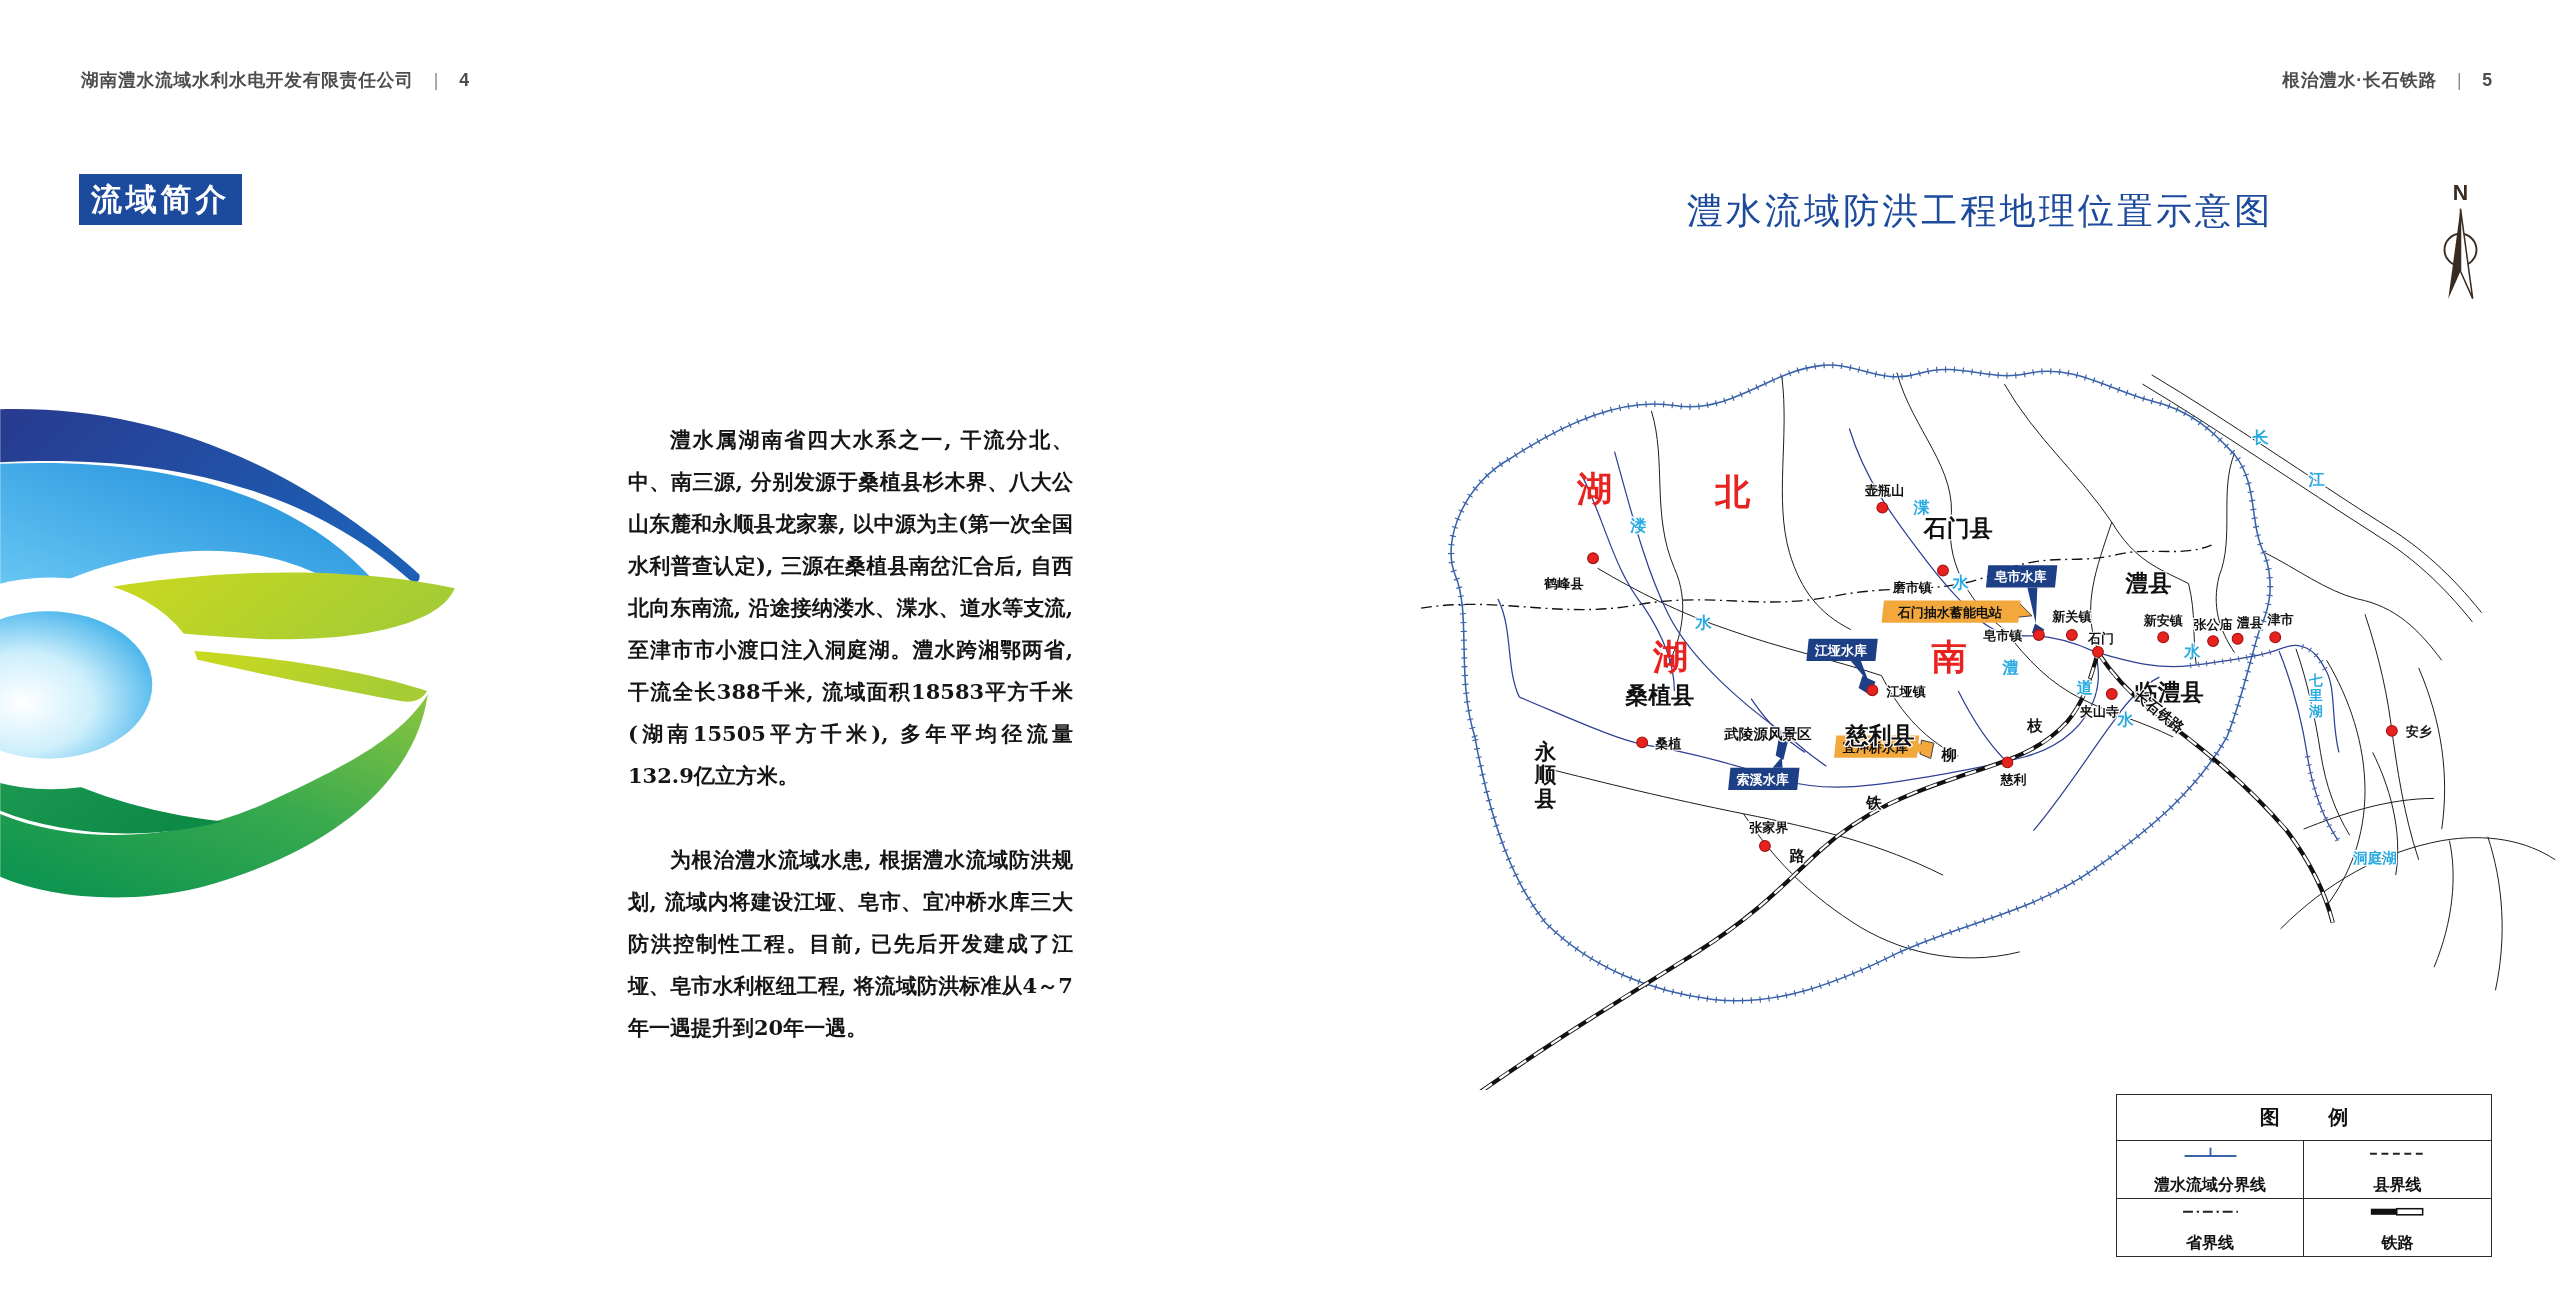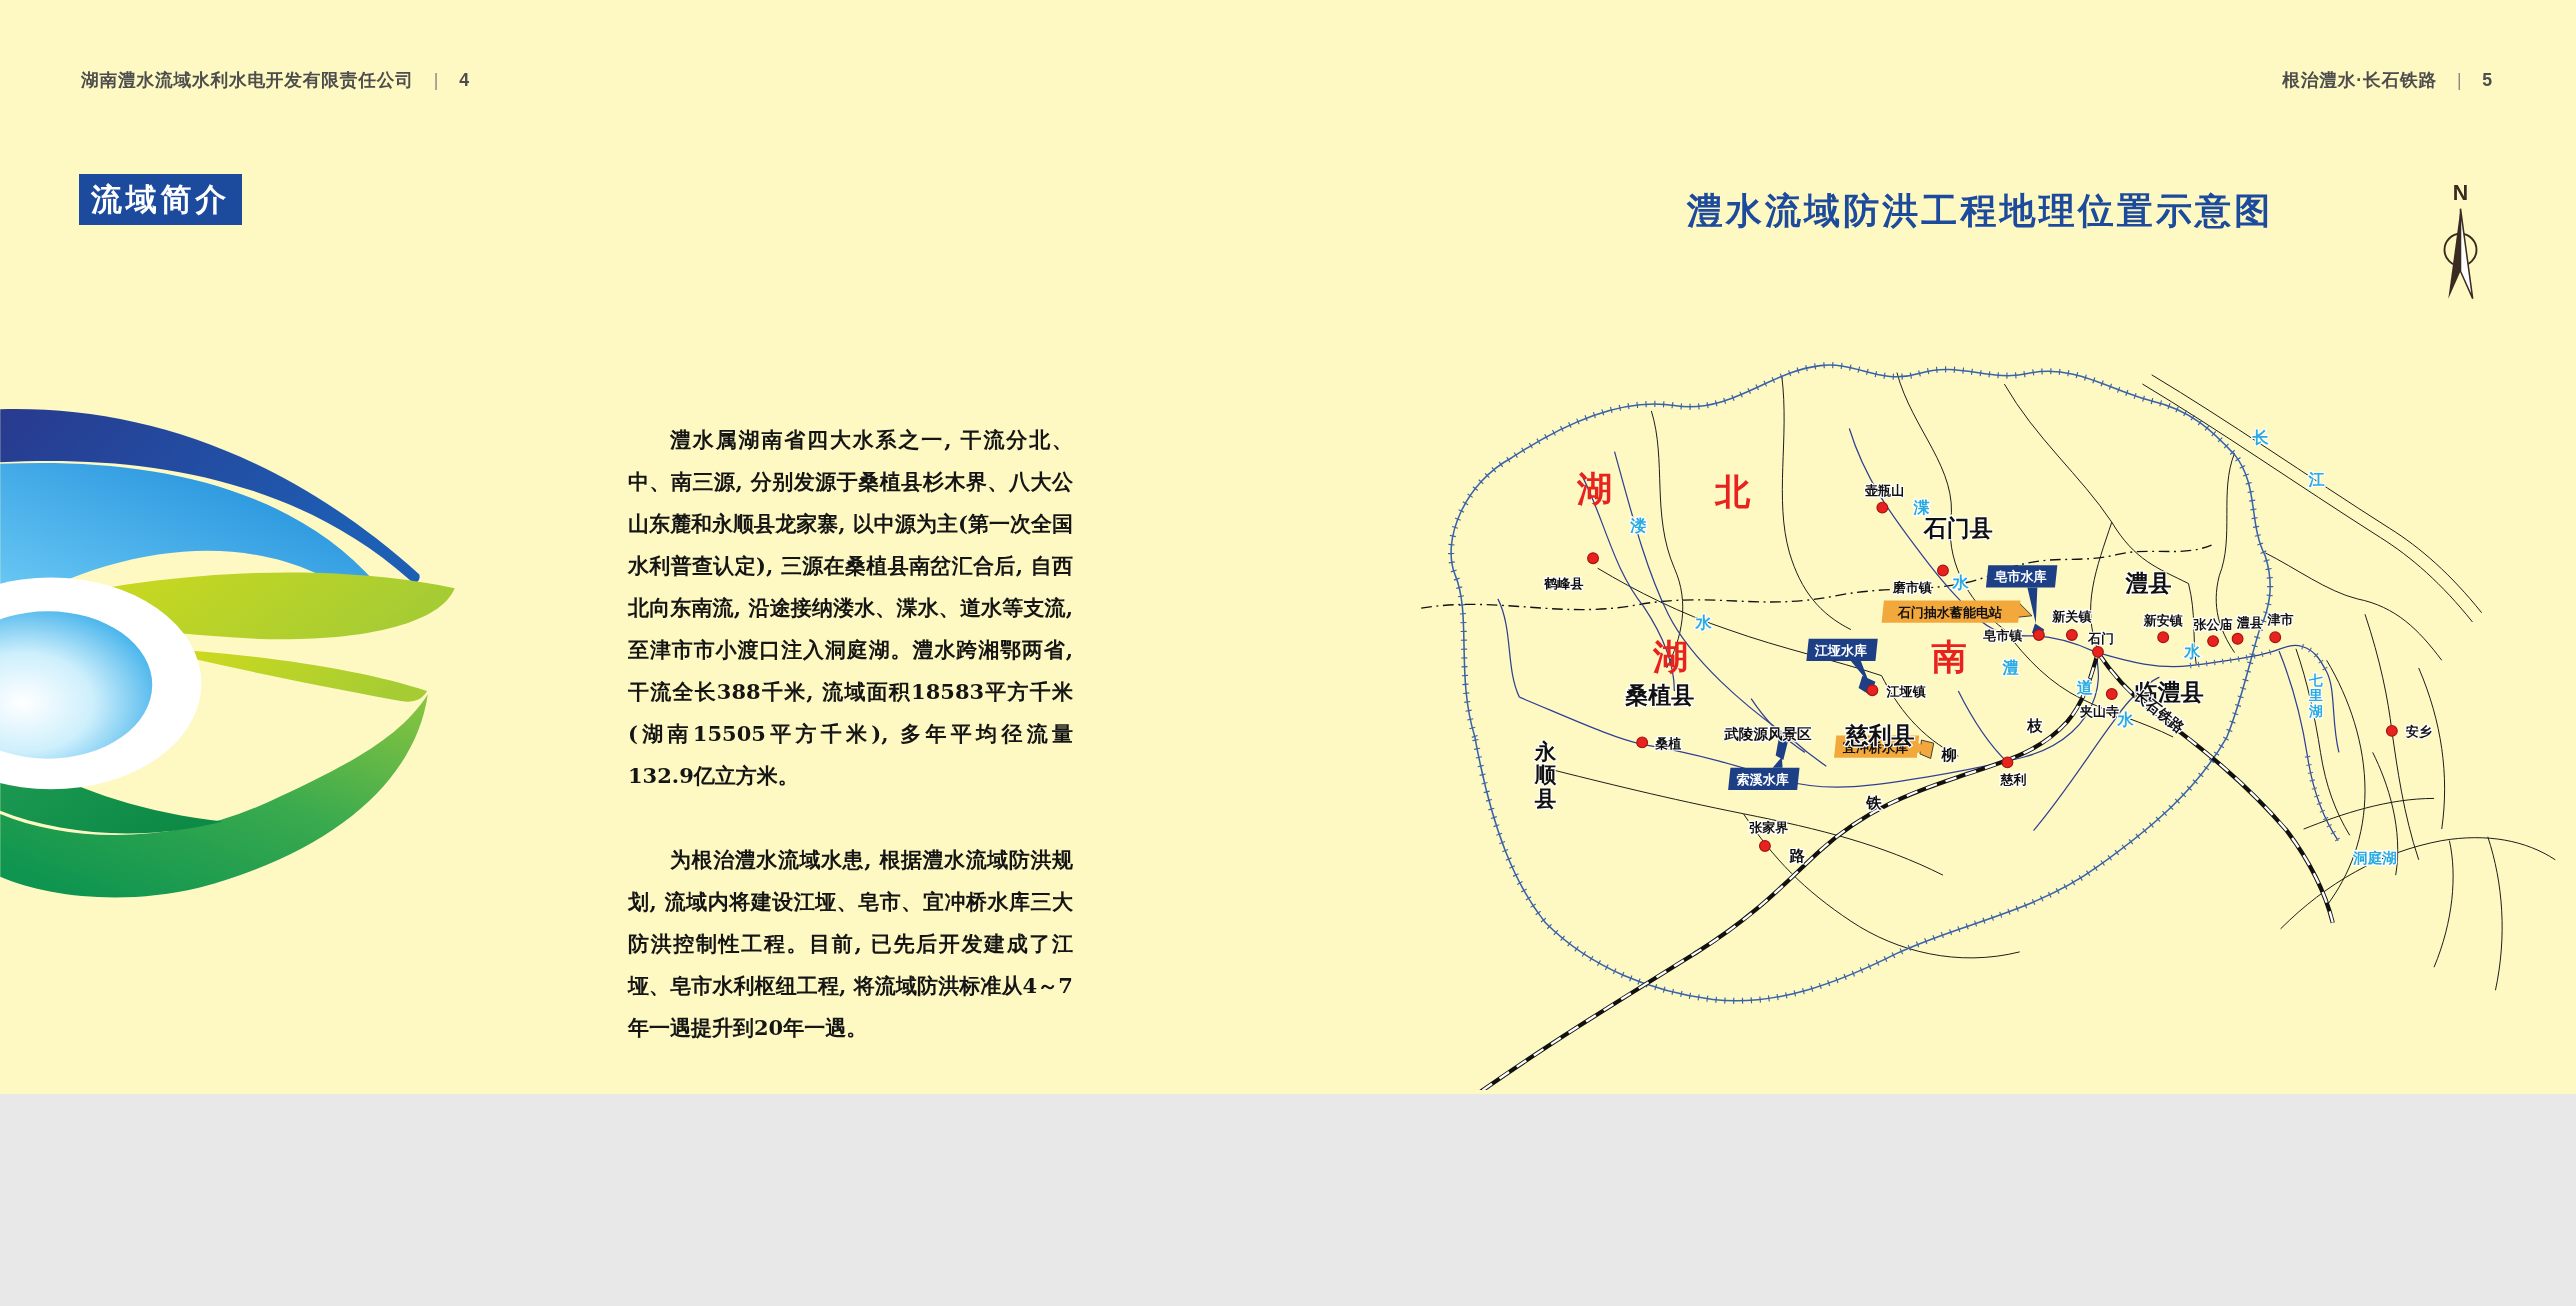--- a/index.html
+++ b/index.html
@@ -1,16 +1,16 @@
 <!DOCTYPE html>
 <html style="font-size:12.3px"><head>
 <meta charset="utf-8">
 <style>
   html,body{margin:0;padding:0;background:#e8e8e8;}
-  .spread{position:relative;width:2576px;height:1094px;background:#fef9c3;overflow:hidden;
+  .spread{position:relative;width:2576px;height:1306px;background:#ffffff;overflow:hidden;
           font-family:"Liberation Sans",sans-serif;}
   .page{position:absolute;top:0;height:1306px;overflow:hidden;}
   #page-left{left:0;width:1288px;}
   #page-right{left:1288px;width:1288px;}
 
   .runhead{position:absolute;top:68px;display:flex;align-items:baseline;gap:20px;
            font-size:17.7px;font-weight:bold;color:#4d4d4d;letter-spacing:0.8px;}
   #head-left{left:81px;}
   #head-right{right:83px;}
   .runhead .sep{color:#8a8a8a;font-weight:normal;}
@@ -20,21 +20,21 @@
            font-size:31px;font-weight:bold;letter-spacing:3.8px;}
 
   .bodytext{position:absolute;left:628px;top:419px;width:445px;
             font-family:"DejaVu Serif","Liberation Serif",serif;font-weight:700;
             font-size:21px;line-height:42px;color:#151515;text-align:justify;}
   .bodytext p{margin:0 0 42px 0;text-indent:2em;}
 
   .logo-wrap{position:absolute;left:0;top:384px;width:501px;height:922px;overflow:hidden;}
 
   .map-title{position:absolute;left:316px;top:187px;width:752px;text-align:center;
-             font-size:36px;font-weight:bold;color:#1c4a9c;letter-spacing:3.1px;}
+             font-size:36px;font-weight:normal;color:#1c4a9c;letter-spacing:3.1px;}
 
   .compass{position:absolute;left:1142px;top:179px;width:61px;height:131px;}
 
   .map-wrap{position:absolute;left:133px;top:338px;width:1136px;height:752px;}
 
   .legend{position:absolute;left:828px;top:1094px;width:376px;background:#fff;
           border:1.9px solid #2b2b2b;box-sizing:border-box;}
   .legend .lg-title{height:45px;border-bottom:1.5px solid #2b2b2b;display:flex;align-items:center;
           justify-content:center;font-size:20px;font-weight:bold;color:#111;letter-spacing:21.5px;text-indent:21.5px;}
   .legend .lg-grid{display:grid;grid-template-columns:1fr 1fr;}

